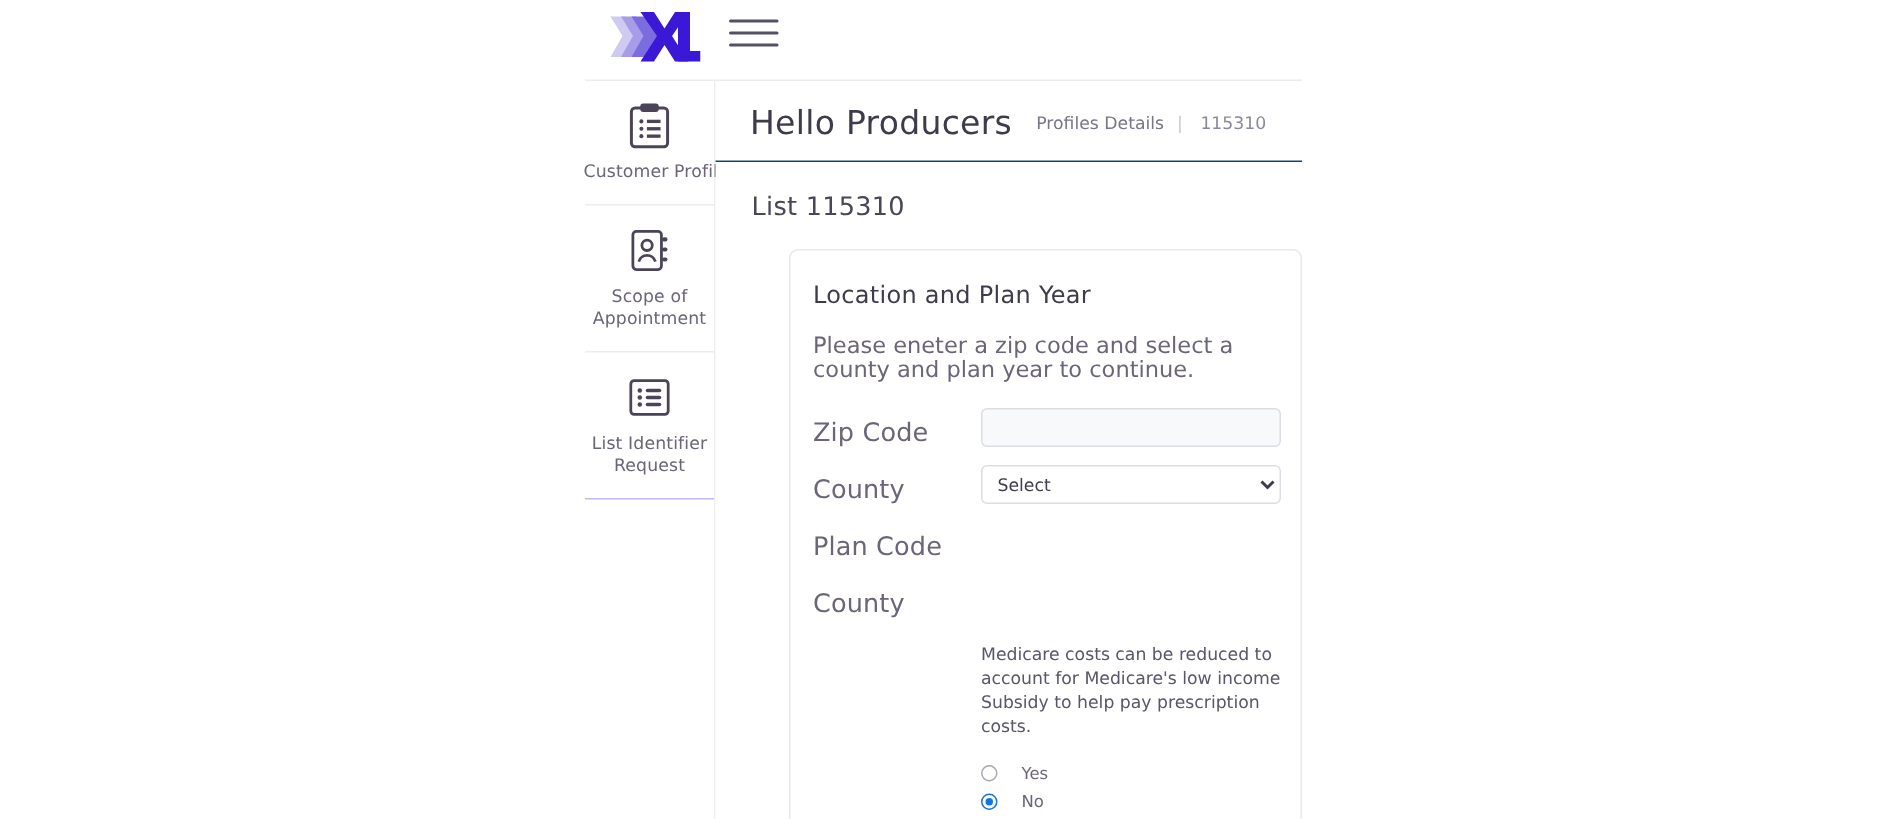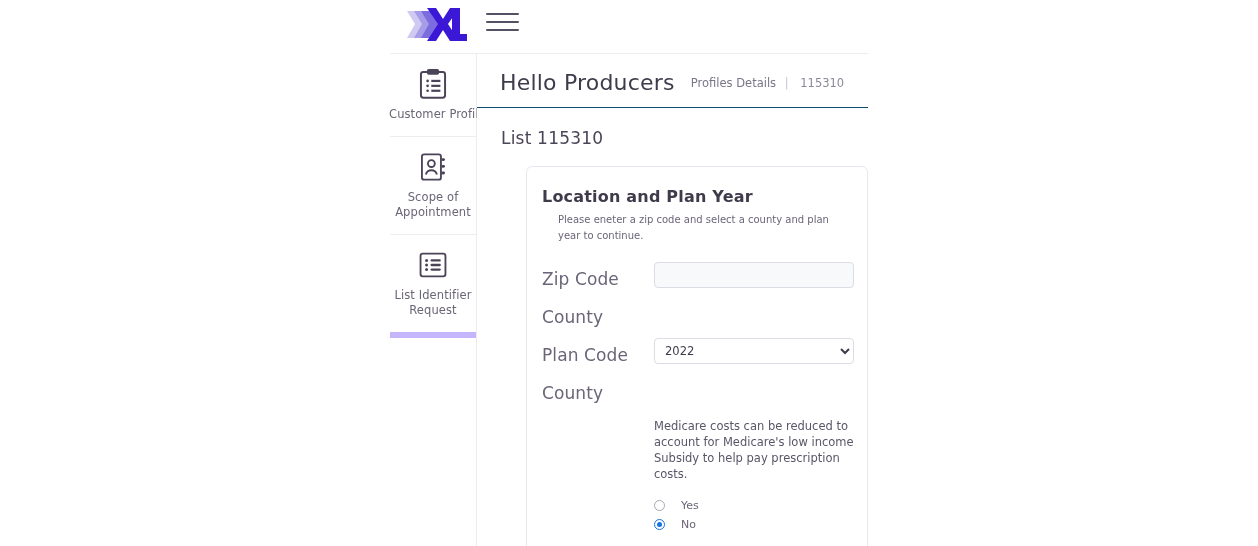--- a/index.html
+++ b/index.html
@@ -54,21 +54,21 @@
     border-right: 1px solid #ececf1;
   }
   .side-item {
     position: relative;
     width: 86px;
     padding: 14px 2px 14px 2px;
     text-align: center;
     border-bottom: 1px solid #ececf1;
     cursor: pointer;
   }
-  .side-item:last-child { border-bottom: 6px solid #c4b5fd; }
+  .side-item:last-child { border-bottom: 1px solid #c4b5fd; }
   .side-icon {
     display: block;
     margin: 0 auto 7px auto;
     width: 30px; height: 32px;
   }
   .side-label {
     display: block;
     font-size: 11.5px;
     line-height: 15px;
     color: #6b6577;
@@ -160,30 +160,30 @@
     margin: 18px 0 0 49px;
     width: 342px;
     min-height: 320px;
     background: #ffffff;
     border: 1px solid #e7e7ee;
     border-radius: 6px;
     padding: 20px 22px 20px 15px;
   }
   .card-title {
     font-size: 16px;
-    font-weight: 700;
+    font-weight: 400;
     color: #3f3b4b;
     letter-spacing: .2px;
-    margin: 0 0 6px 0;
+    margin: 0 0 16px 0;
   }
   .card-sub {
-    font-size: 10px;
+    font-size: 15px;
     line-height: 16px;
     color: #6b6577;
-    margin: 0 0 18px 16px;
+    margin: 0 0 18px 0;
     max-width: 300px;
   }
 
   .row {
     display: flex;
     align-items: flex-start;
     margin-bottom: 11px;
   }
   .row-label {
     width: 112px;
@@ -346,29 +346,29 @@
 
       <div class="row">
         <div class="row-label">Zip Code</div>
         <div class="row-field">
           <input class="txt-input" type="text" value="" style="">
         </div>
       </div>
 
       <div class="row">
         <div class="row-label">County</div>
+        <div class="row-field">
+          <select class="sel">
+            <option>Select</option>
+          </select>
+        </div>
       </div>
 
       <div class="row">
         <div class="row-label">Plan Code</div>
-        <div class="row-field">
-          <select class="sel">
-            <option>2022</option>
-          </select>
-        </div>
       </div>
 
       <div class="row subsidy-row">
         <div class="row-label">County</div>
         <div class="row-field">
           <div class="subsidy-text">Medicare costs can be reduced to account for Medicare's low income Subsidy to help pay prescription costs.</div>
           <div class="radios">
             <div class="radio-line">
               <span class="radio"></span>
               <span class="radio-label">Yes</span>

